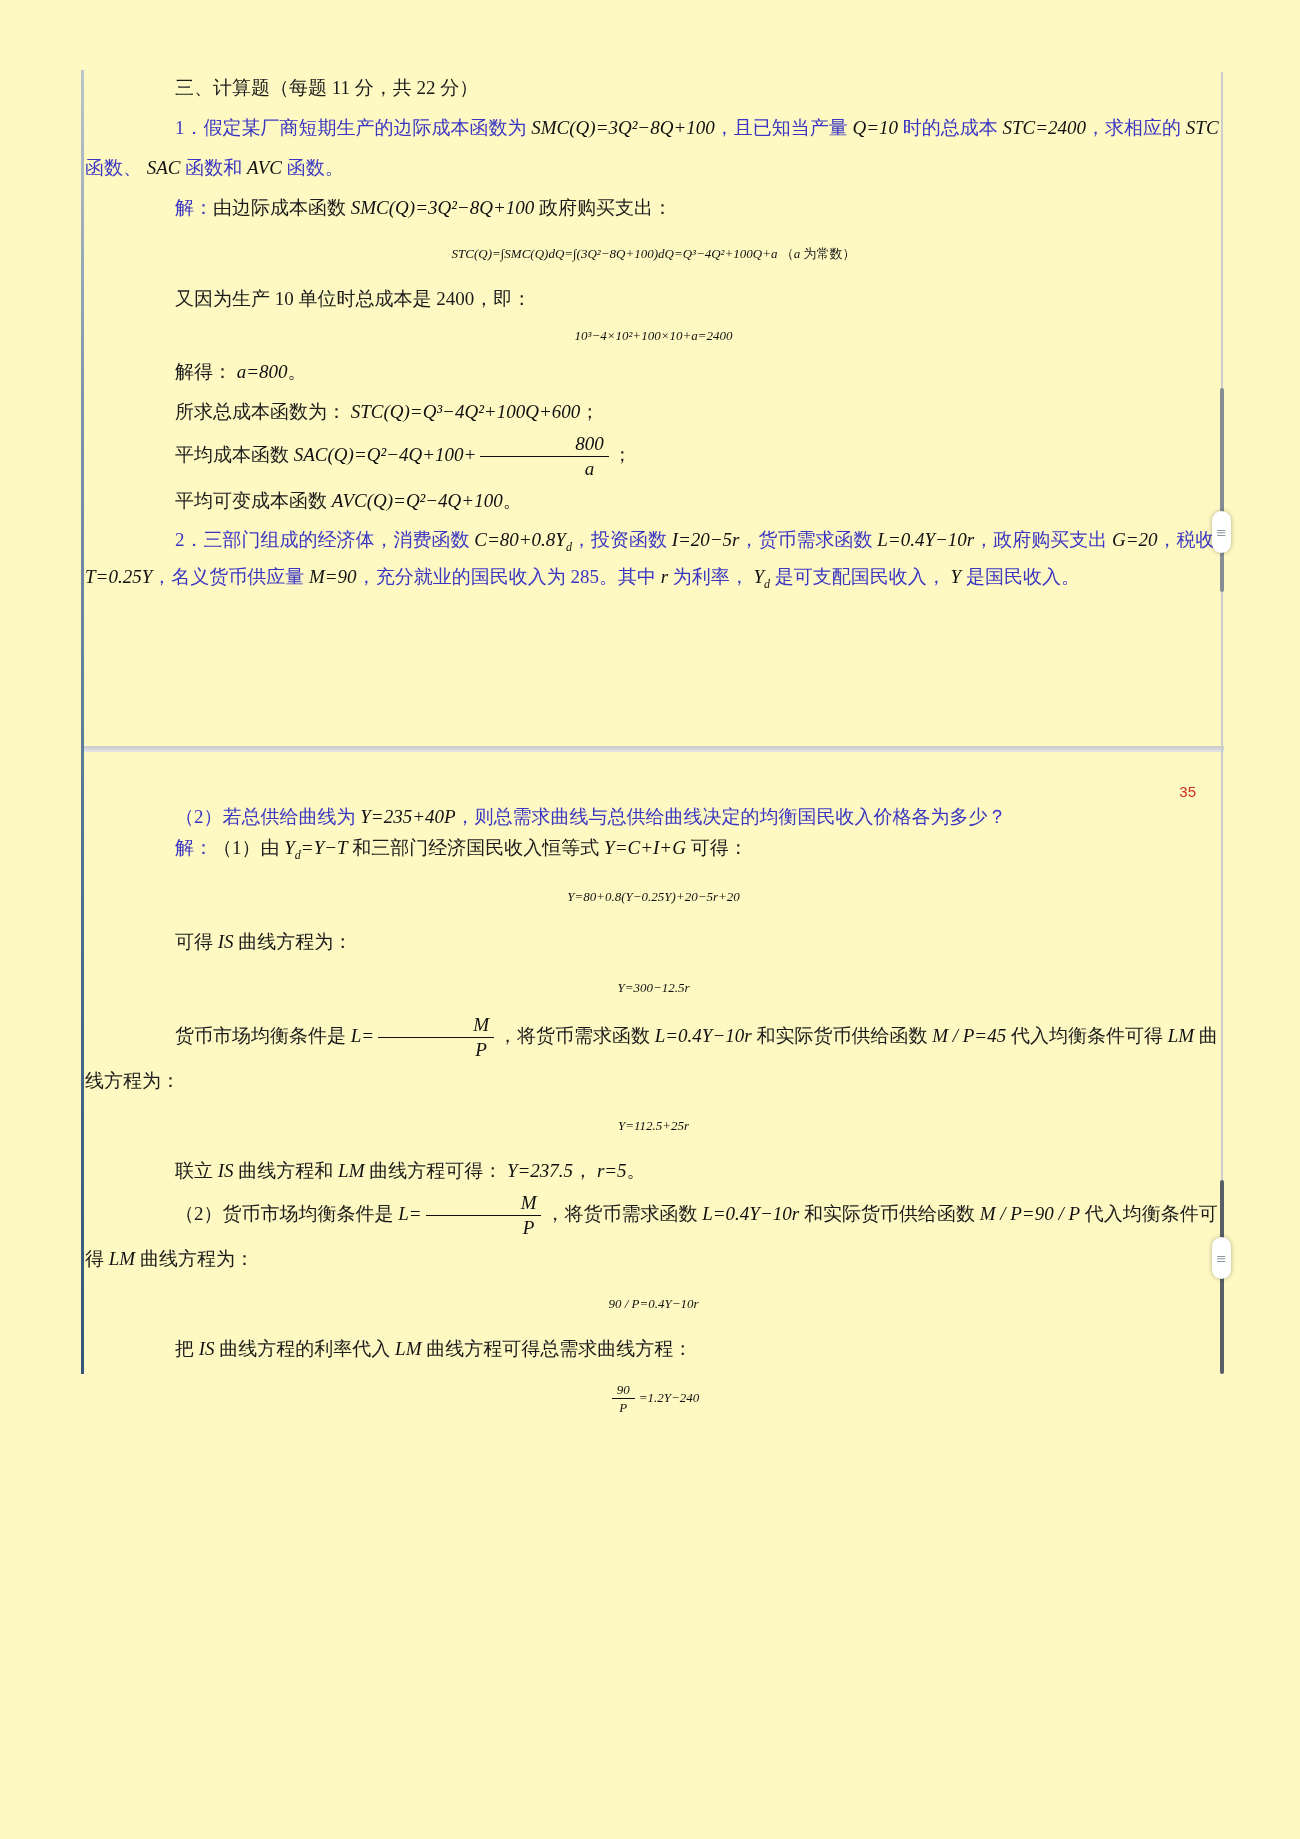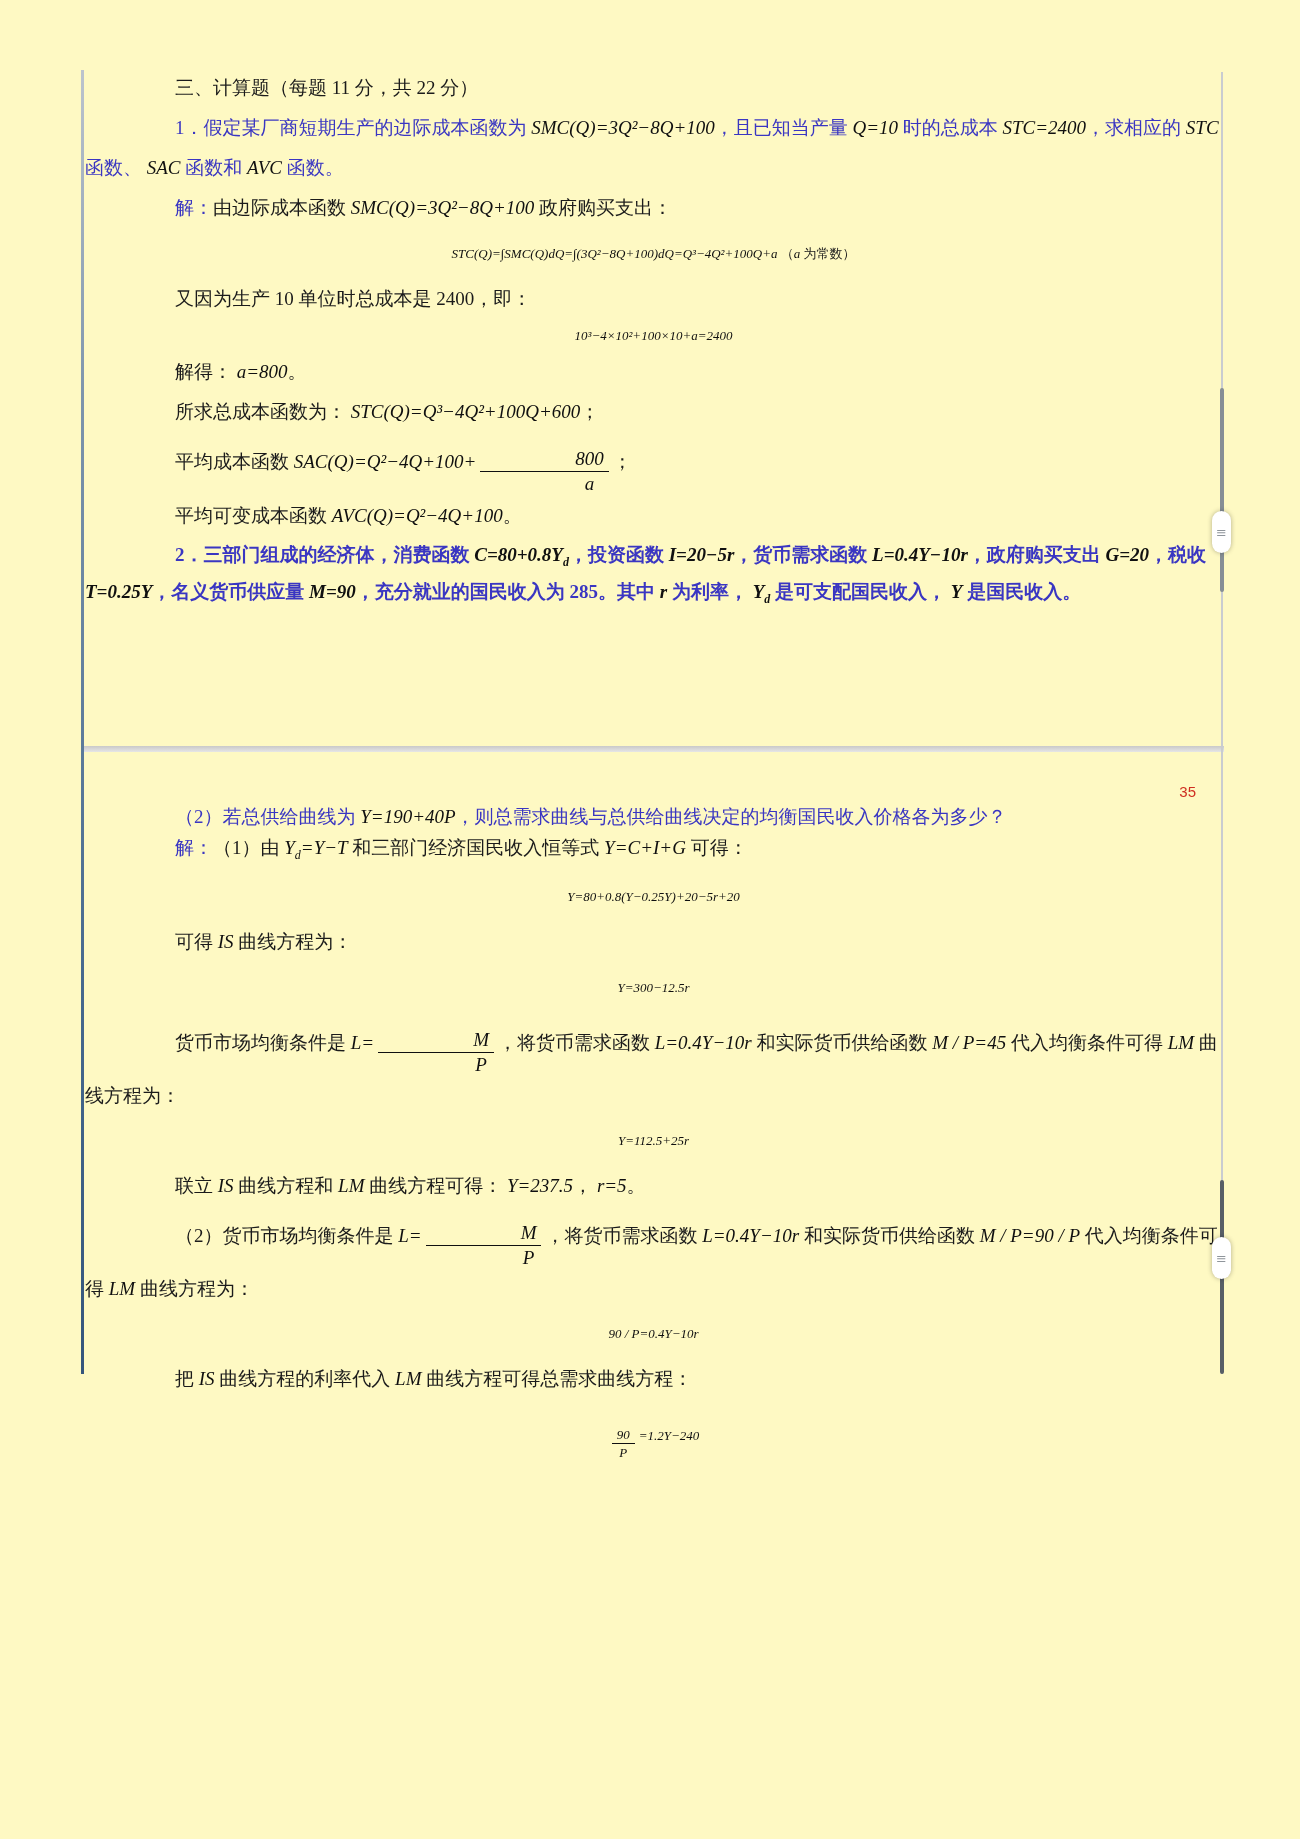--- a/index.html
+++ b/index.html
@@ -7,32 +7,32 @@
             font-family:"Liberation Serif",serif;}
   .content{margin-left:85px;width:1137px;}
   #page1{height:746px;overflow:hidden;}
   #page1 .content{padding-top:68px;}
   #page2 .content{padding-top:25px;}
   .page-sep{margin-left:84px;width:1140px;height:6px;
             background:linear-gradient(180deg,#c9c9c9,#e6e6e6);}
   .block{font-size:19px;color:#1b1b1b;}
   .p{line-height:40px;text-indent:90px;margin:0;}
   .p.t{line-height:31px;}
-  .p.q{line-height:30px;margin-top:4px;font-weight:bold;}
+  .p.q{line-height:30px;margin-top:4px;}
   .p.mt{margin-top:20px;}
   .p.fr{line-height:38px;}
   .c{text-align:center;text-indent:0;line-height:27px;margin:12px 0;font-size:13px;}
   .c.cs{margin:3px 0;}
   .seg-b{color:#3a36c2;}
   .seg-k{color:#1b1b1b;}
   .seg-m{color:#101010;font-style:italic;font-family:"Liberation Serif",serif;}
   .seg-sub{color:#101010;font-style:italic;font-size:12px;vertical-align:-5px;}
   .frac{display:inline-block;vertical-align:middle;text-align:center;font-style:italic;
         color:#101010;line-height:1.05;margin:2px 4px;font-family:"Liberation Serif",serif;}
-  .frac .num{display:block;border-bottom:1.5px solid #101010;padding:0 5px 2px;margin-top:15px;}
+  .frac .num{display:block;border-bottom:1.5px solid #101010;padding:0 5px 2px;}
   .frac .den{display:block;padding-top:2px;}
   .page-num{text-align:right;padding-right:26px;font-size:15px;color:#cf2e21;
             line-height:18px;margin-top:6px;font-family:"Liberation Sans",sans-serif;}
   
   .left-line{position:absolute;left:81px;top:70px;width:3px;height:1304px;
              background:linear-gradient(180deg,#bcc4cd 0%,#7d95ac 25%,#46698e 70%,#35567c 100%);}
   .right-track{position:absolute;left:1221px;top:72px;width:2px;height:1302px;background:#c9ccd0;}
   .thumb{position:absolute;left:1220px;width:4px;border-radius:2px;}
   .thumb1{top:388px;height:204px;background:#868e95;}
   .thumb2{top:1180px;height:194px;background:#585f66;}
@@ -64,21 +64,21 @@
         <div class="block p q"><span class="seg-b">2．三部门组成的经济体，消费函数 </span><span class="seg-m">C=80+0.8Y</span><span class="seg-sub">d</span><span class="seg-b">，投资函数 </span><span class="seg-m">I=20−5r</span><span class="seg-b">，货币需求函数 </span><span class="seg-m">L=0.4Y−10r</span><span class="seg-b">，政府购买支出 </span><span class="seg-m">G=20</span><span class="seg-b">，税收 </span><span class="seg-m">T=0.25Y</span><span class="seg-b">，名义货币供应量 </span><span class="seg-m">M=90</span><span class="seg-b">，充分就业的国民收入为 285。其中 </span><span class="seg-m">r</span><span class="seg-b"> 为利率， </span><span class="seg-m">Y</span><span class="seg-sub">d</span><span class="seg-b"> 是可支配国民收入， </span><span class="seg-m">Y</span><span class="seg-b"> 是国民收入。</span></div>
       </div>
   </div>
 
   <div class="page-sep"></div>
 
   <div id="page2">
     <div class="content">
       <div class="page-num">35</div>
       <div>
-          <div class="block p t"><span class="seg-b">（2）若总供给曲线为 </span><span class="seg-m">Y=190+40P</span><span class="seg-b">，则总需求曲线与总供给曲线决定的均衡国民收入价格各为多少？</span></div>
+          <div class="block p t"><span class="seg-b">（2）若总供给曲线为 </span><span class="seg-m">Y=235+40P</span><span class="seg-b">，则总需求曲线与总供给曲线决定的均衡国民收入价格各为多少？</span></div>
           <div class="block p t"><span class="seg-b">解：</span><span class="seg-k">（1）由 </span><span class="seg-m">Y</span><span class="seg-sub">d</span><span class="seg-m">=Y−T</span><span class="seg-k"> 和三部门经济国民收入恒等式 </span><span class="seg-m">Y=C+I+G</span><span class="seg-k"> 可得：</span></div>
           <div class="block c"><span class="seg-m">Y=80+0.8(Y−0.25Y)+20−5r+20</span></div>
           <div class="block p"><span class="seg-k">可得 </span><span class="seg-m">IS</span><span class="seg-k"> 曲线方程为：</span></div>
           <div class="block c"><span class="seg-m">Y=300−12.5r</span></div>
           <div class="block p fr"><span class="seg-k">货币市场均衡条件是 </span><span class="seg-m">L=</span><span class="frac"><span class="num">M</span><span class="den">P</span></span><span class="seg-k">，将货币需求函数 </span><span class="seg-m">L=0.4Y−10r</span><span class="seg-k"> 和实际货币供给函数 </span><span class="seg-m">M / P=45</span><span class="seg-k"> 代入均衡条件可得 </span><span class="seg-m">LM</span><span class="seg-k"> 曲线方程为：</span></div>
           <div class="block c"><span class="seg-m">Y=112.5+25r</span></div>
           <div class="block p"><span class="seg-k">联立 </span><span class="seg-m">IS</span><span class="seg-k"> 曲线方程和 </span><span class="seg-m">LM</span><span class="seg-k"> 曲线方程可得： </span><span class="seg-m">Y=237.5</span><span class="seg-k">， </span><span class="seg-m">r=5</span><span class="seg-k">。</span></div>
           <div class="block p fr"><span class="seg-k">（2）货币市场均衡条件是 </span><span class="seg-m">L=</span><span class="frac"><span class="num">M</span><span class="den">P</span></span><span class="seg-k">，将货币需求函数 </span><span class="seg-m">L=0.4Y−10r</span><span class="seg-k"> 和实际货币供给函数 </span><span class="seg-m">M / P=90 / P</span><span class="seg-k"> 代入均衡条件可得 </span><span class="seg-m">LM</span><span class="seg-k"> 曲线方程为：</span></div>
           <div class="block c"><span class="seg-m">90 / P=0.4Y−10r</span></div>
           <div class="block p"><span class="seg-k">把 </span><span class="seg-m">IS</span><span class="seg-k"> 曲线方程的利率代入 </span><span class="seg-m">LM</span><span class="seg-k"> 曲线方程可得总需求曲线方程：</span></div>

